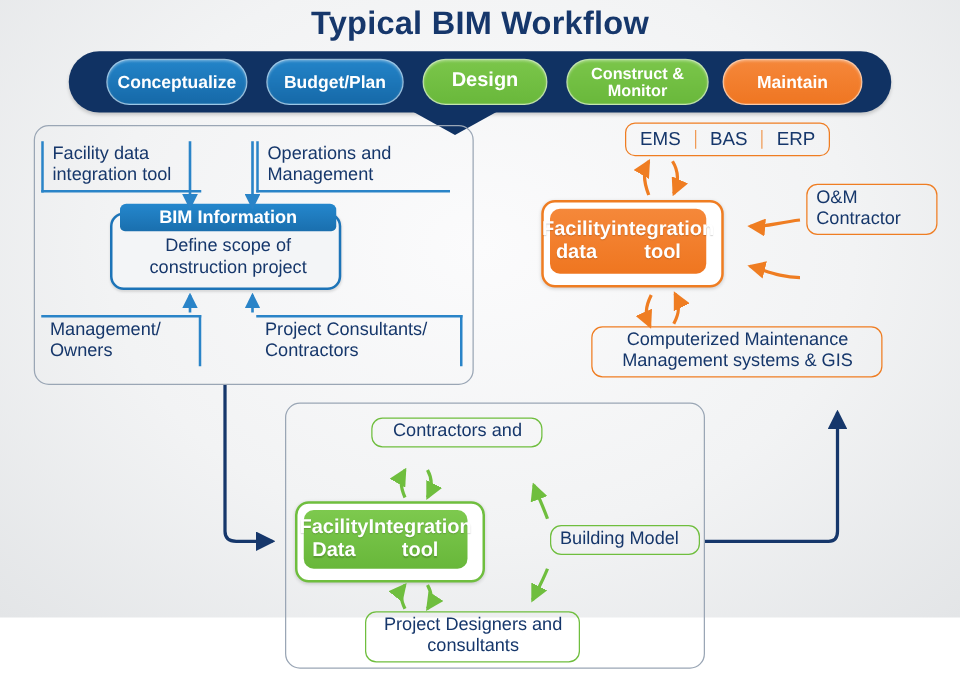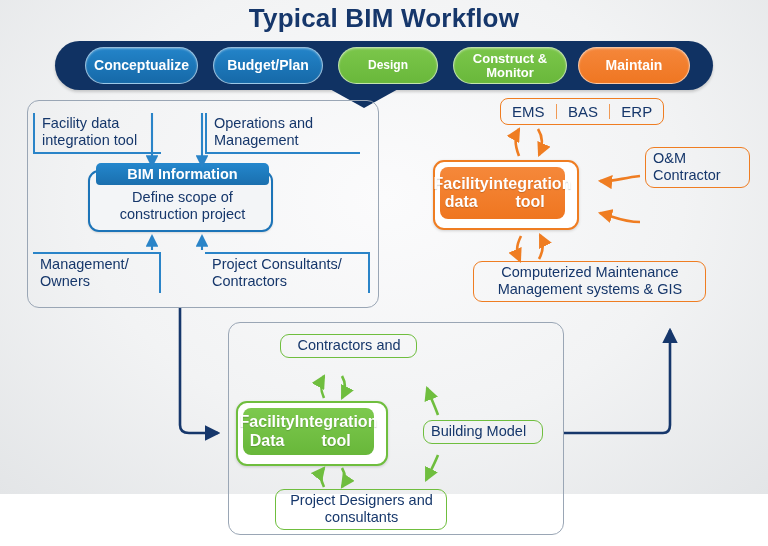--- a/index.html
+++ b/index.html
@@ -47,21 +47,21 @@
     line-height: 1.02;
     border: 1.6px solid rgba(255,255,255,.55);
     box-shadow: inset 0 1px 2px rgba(255,255,255,.35);
   }
   .pill.blue  { background: linear-gradient(#2384c9, #1669a8); }
   .pill.green { background: linear-gradient(#7bc64a, #69b83b); }
   .pill.orng  { background: linear-gradient(#f5873a, #ef7622); }
 
   #pill0 { left: 85px;  width: 113px; font-size: 14px; }
   #pill1 { left: 213px; width: 110px; font-size: 14px; }
-  #pill2 { left: 338px; width: 100px; font-size: 12px; text-align: center; }
+  #pill2 { left: 338px; width: 100px; font-size: 16px; text-align: center; }
   #pill3 { left: 453px; width: 114px; font-size: 13px; }
   #pill4 { left: 578px; width: 112px; font-size: 14px; }
 
   
   .panel {
     position: absolute;
     border: 1.4px solid #9aa6b5;
     border-radius: 12px;
     background: transparent;
   }
@@ -87,20 +87,21 @@
     border-top: 2px solid #2a84c8;
   }
   .lbl.or-full {
     border: 1.6px solid #ef7d22;
     border-radius: 9px;
   }
   
   .lbl.gr-box {
     border: 1.8px solid #6fbe3e;
     border-radius: 9px;
+    margin-left: 17px;
   }
 
   
   #bimcard {
     position: absolute; left: 88px; top: 170px;
     width: 185px; height: 62px;
     border: 2.4px solid #1c74b8;
     border-radius: 11px;
     background: #f3f5f7;
     box-shadow: 0 1px 2px rgba(0,0,0,.12);

